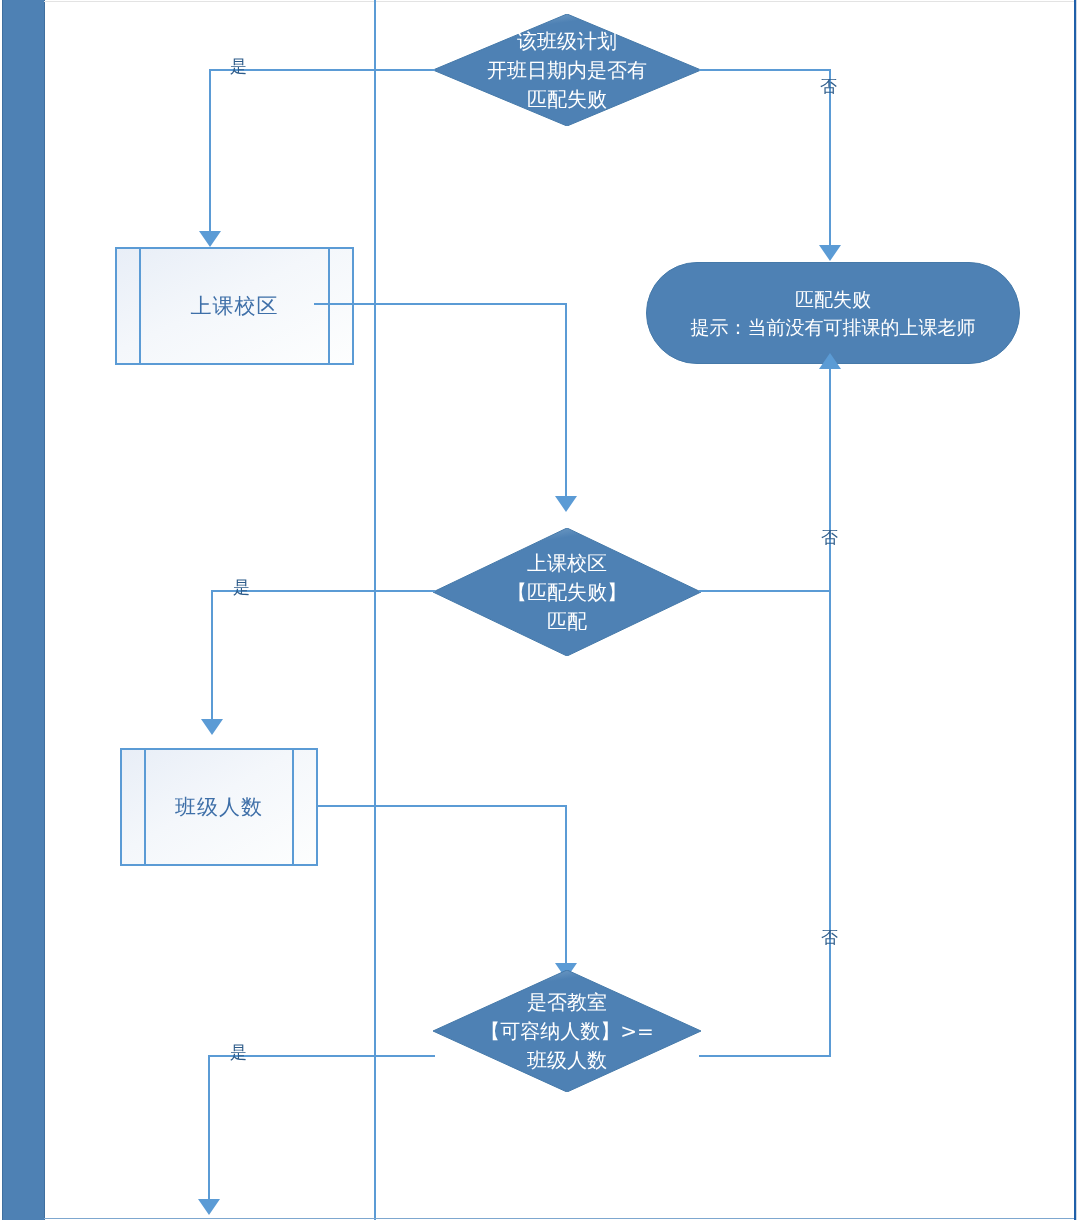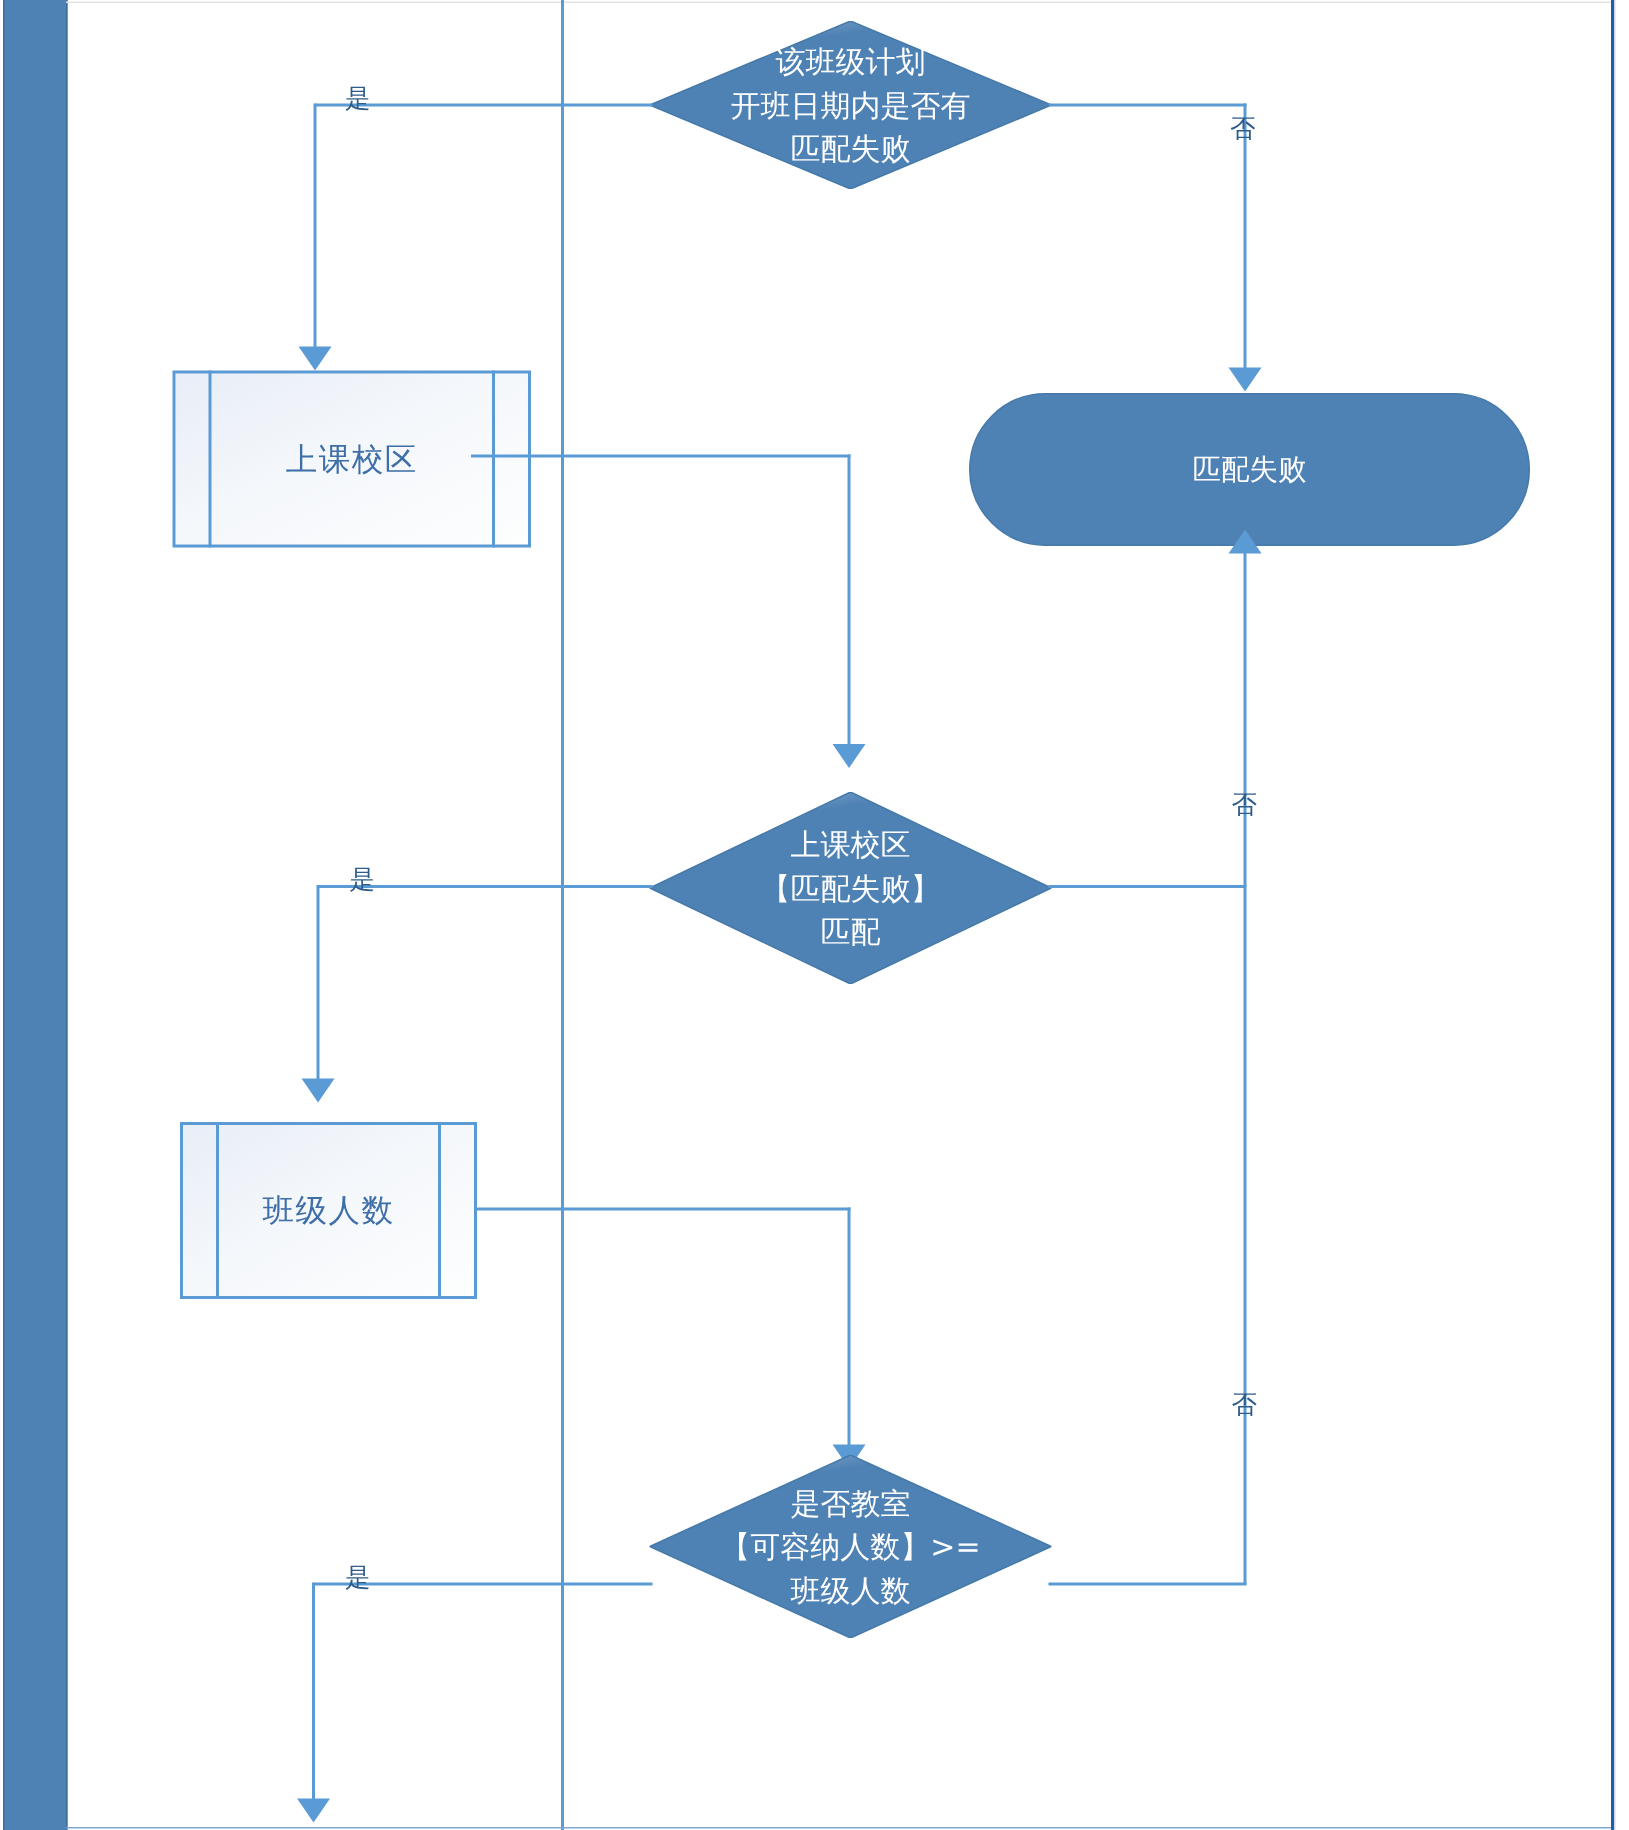--- a/index.html
+++ b/index.html
@@ -192,20 +192,21 @@
     <span class="bar-r"></span>
     <span class="ptext">上课校区</span>
   </div>
 
   <div class="ln-h" style="left:314px; top:303px; width:253px;"></div>
   <div class="ln-v" style="left:565px; top:303px; height:195px;"></div>
   <div class="arrow-down" style="left:555px; top:496px;"></div>
 
   <div class="terminator" style="left:646px; top:262px; width:374px; height:102px;">
     <span>匹配失败</span>
+    <span>提示：当前没有可排课的上课老师</span>
   </div>
 
   <div class="decision" style="left:433px; top:528px; width:268px; height:128px;">
     <svg width="268" height="128" viewBox="0 0 268 128">
       <defs>
         <linearGradient id="dg2" x1="0" y1="0" x2="0.35" y2="1">
           <stop offset="0%" stop-color="#9FC0DC"></stop>
           <stop offset="22%" stop-color="#4E81B4"></stop>
           <stop offset="100%" stop-color="#4E81B4"></stop>
         </linearGradient>

